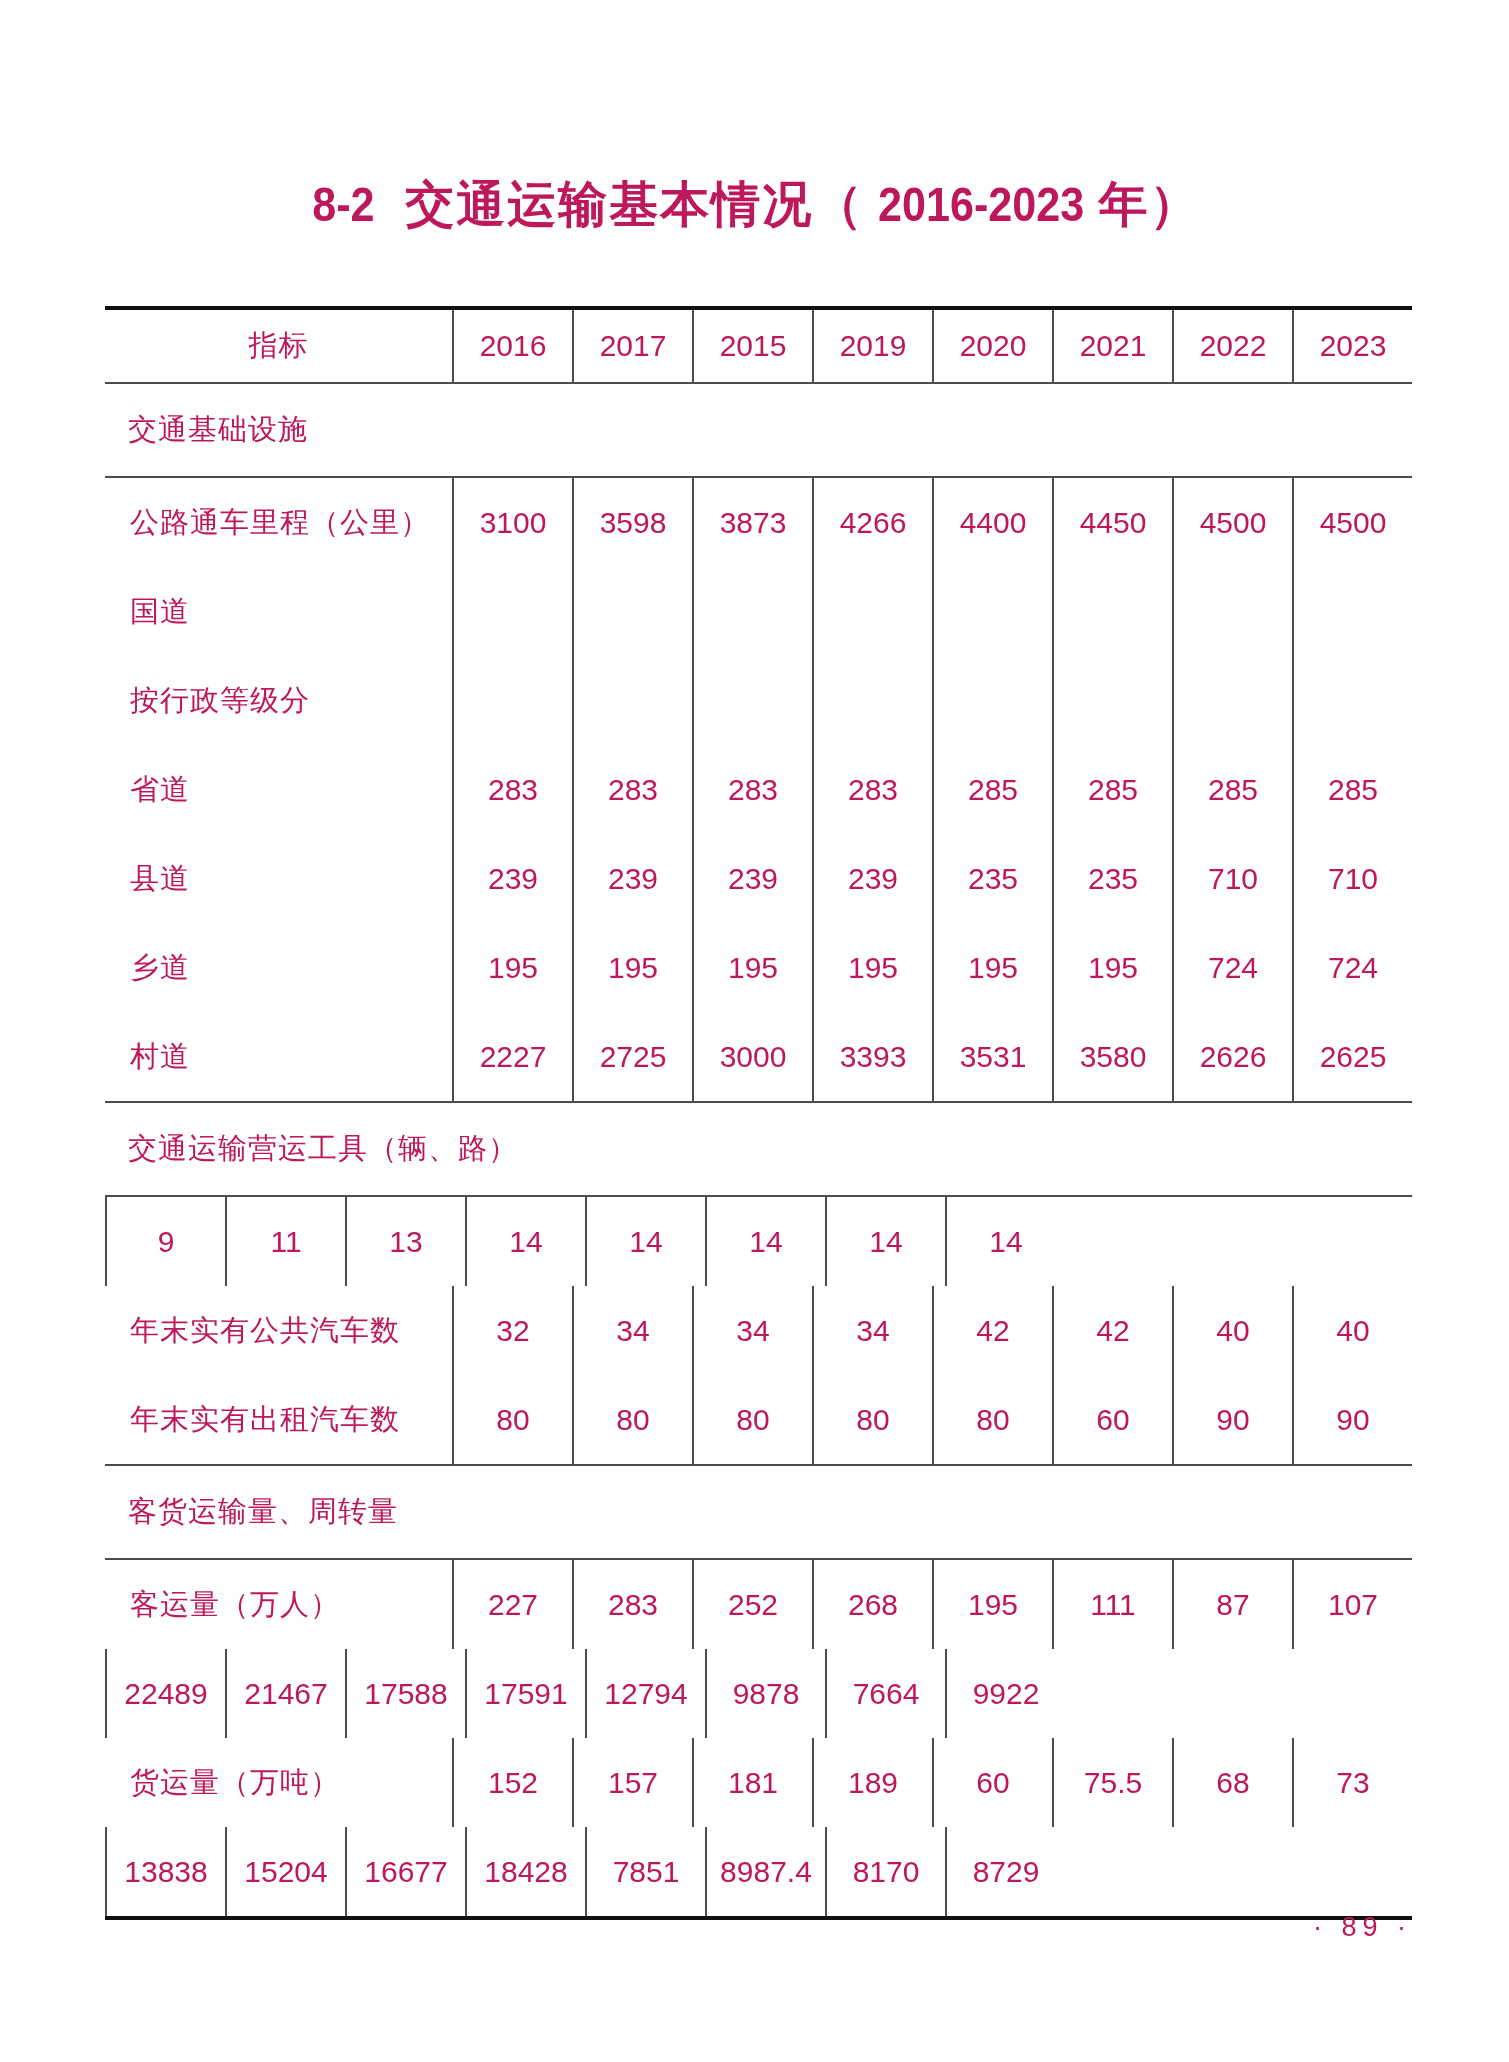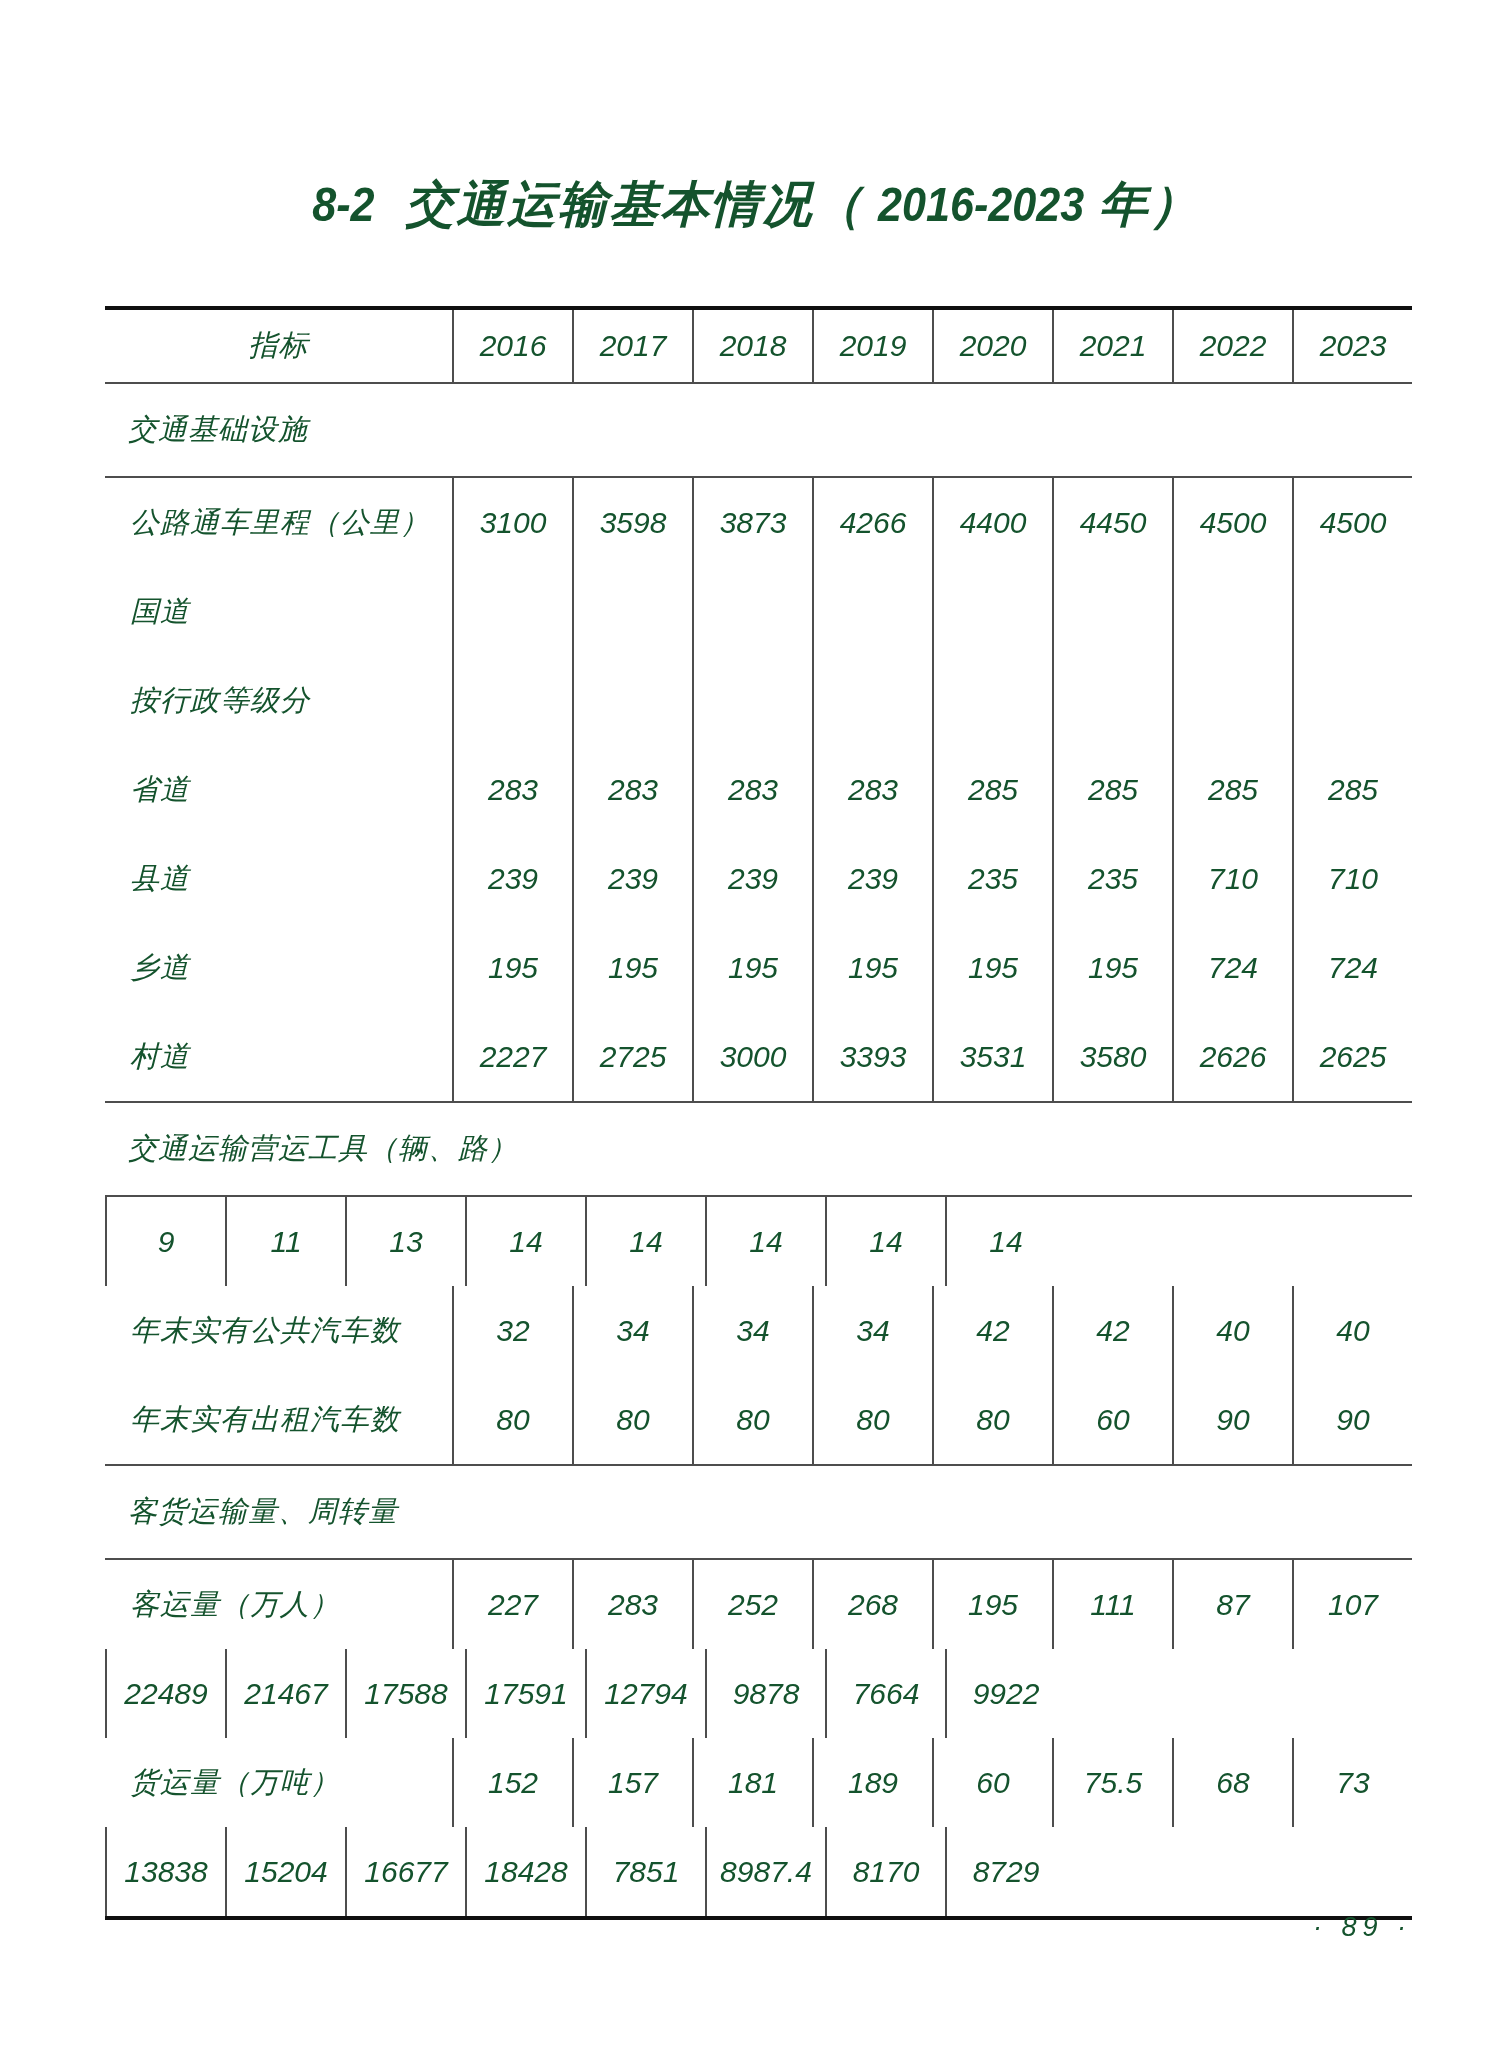--- a/index.html
+++ b/index.html
@@ -3,23 +3,22 @@
 <meta charset="utf-8">
 <style>
   html, body { margin: 0; padding: 0; background: #e8e8e8; }
   .page {
     position: relative;
     width: 1509px;
     height: 2062px;
     background: #ffffff;
     margin: 0 auto;
     overflow: hidden;
-    color: #14532d;
+    color: #be185d;
     font-family: "Liberation Serif", serif;
-    font-style: italic;
   }
 
   
   .title {
     position: absolute;
     top: 172px;
     left: 0;
     width: 100%;
     text-align: center;
     font-size: 49px;
@@ -107,21 +106,21 @@
 
   <div class="title">
     <span class="t-num t-no">8-2</span><span class="t-cjk">交通运输基本情况</span><span class="t-cjk">（</span><span class="t-num">2016-2023</span><span class="t-cjk">年）</span>
   </div>
 
   <div class="stats-table">
       <div class="row header">
         <div class="cell label-cell">指标</div>
         <div class="cell num-cell">2016</div>
         <div class="cell num-cell">2017</div>
-        <div class="cell num-cell">2018</div>
+        <div class="cell num-cell">2015</div>
         <div class="cell num-cell">2019</div>
         <div class="cell num-cell">2020</div>
         <div class="cell num-cell">2021</div>
         <div class="cell num-cell">2022</div>
         <div class="cell num-cell">2023</div>
       </div>
       <div class="row section">
         <div class="cell section-cell">交通基础设施</div>
       </div>
       <div class="row data">

